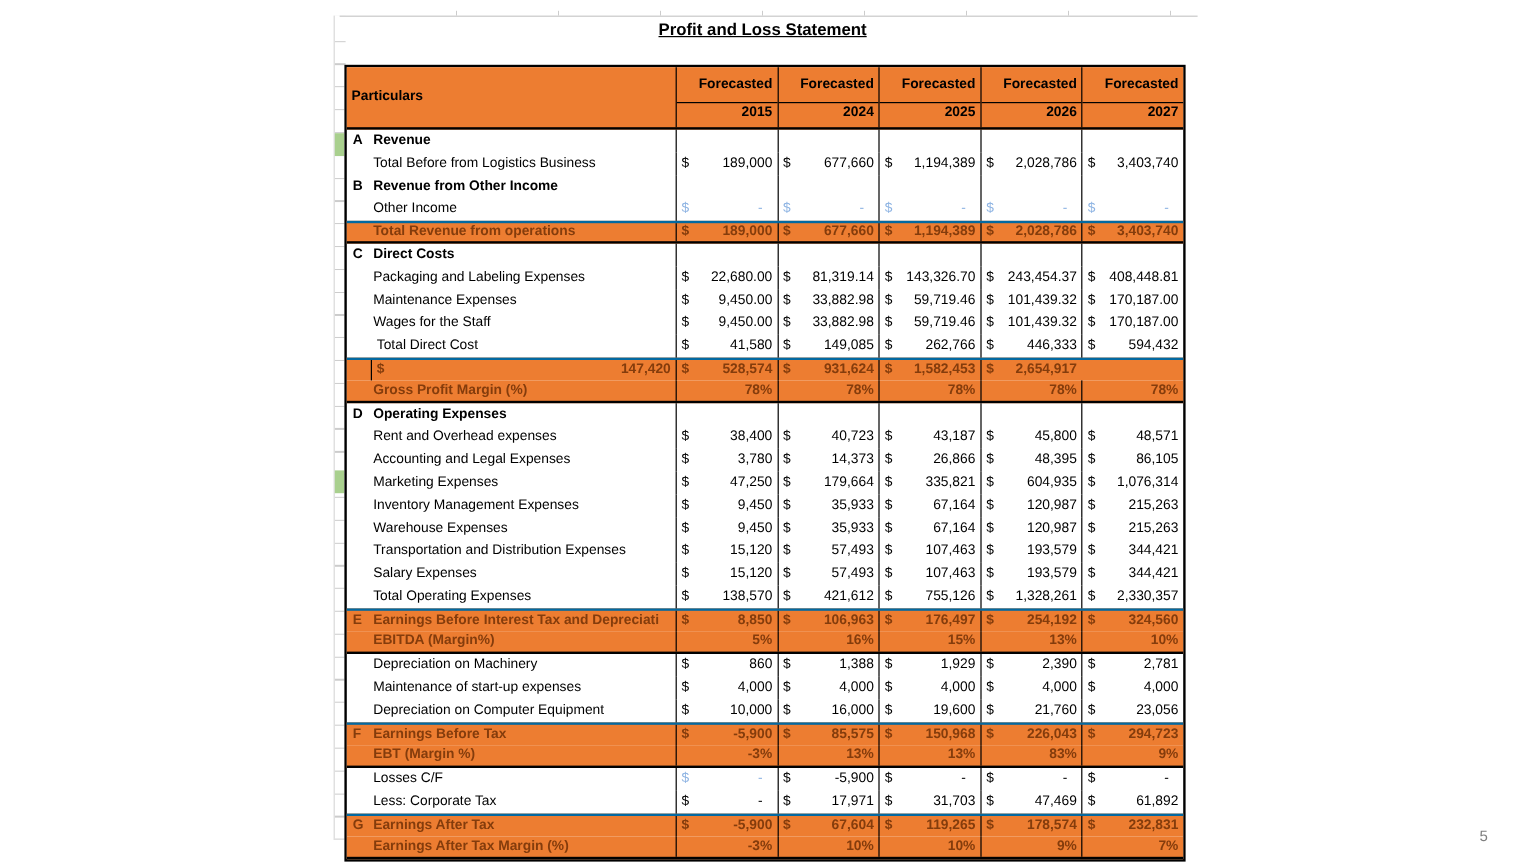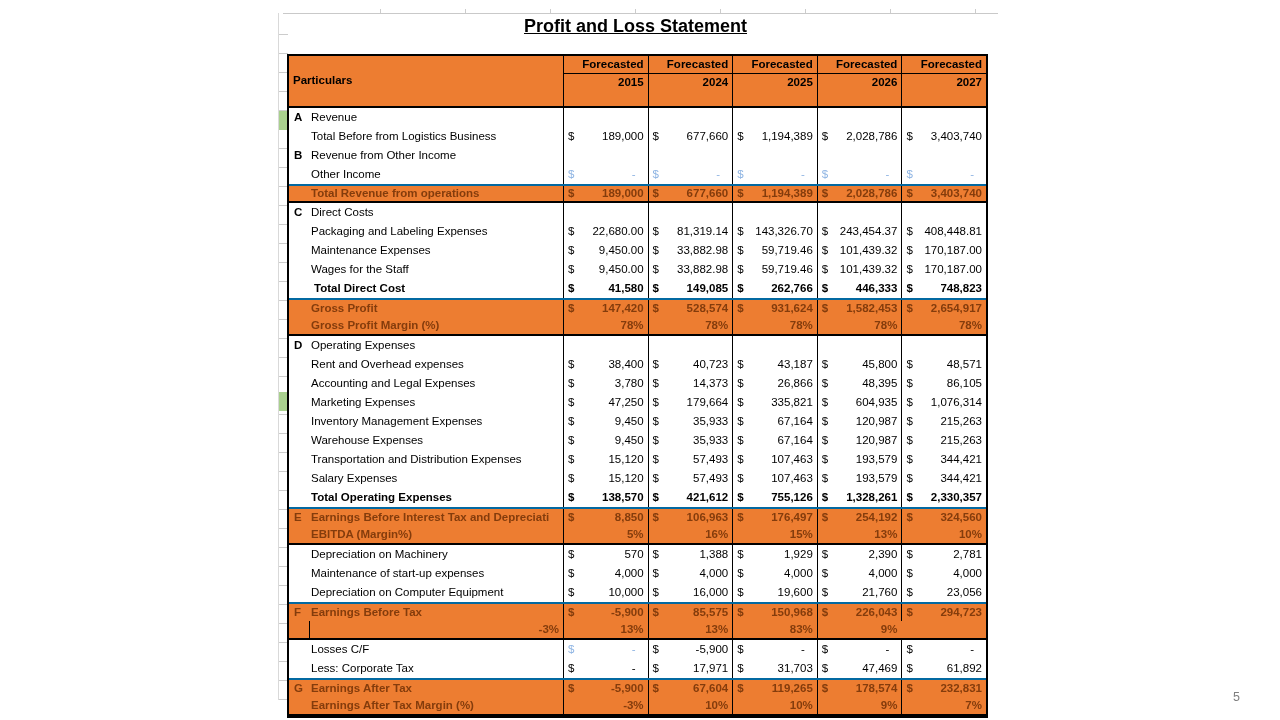--- a/index.html
+++ b/index.html
@@ -13,46 +13,46 @@
     background:repeating-linear-gradient(to right,#cccccc 0px,#cccccc 1px,transparent 1px,transparent 85px);}
   .left-strip{position:absolute;left:278px;top:13px;width:9px;height:687px;
     border-left:1px solid #d9d9d9;
     background:repeating-linear-gradient(to bottom,transparent 0px,transparent 18px,#cccccc 18px,#cccccc 19px);
     background-position:0 3px;}
   .green-cell{position:absolute;left:279px;width:8px;height:19px;background:#a9d08e;}
   .green-cell.g1{top:111px;}
   .green-cell.g2{top:392px;}
 
   .slide-title{position:absolute;left:287px;top:16px;width:697px;text-align:center;
-    font-size:18px;font-weight:bold;}
+    font-size:14px;font-weight:bold;}
   .slide-title span{text-decoration:underline;}
 
   .pnl-table{position:absolute;left:287px;top:54px;width:697px;border:2px solid #000;background:#fff;
     font-size:11.5px;line-height:1;}
 
   
   .thead{display:grid;grid-template-columns:274px repeat(5,1fr);background:#ed7d31;border-bottom:2px solid #000;}
   .th-part{display:flex;align-items:center;padding-left:4px;font-weight:bold;height:50px;box-sizing:border-box;text-align:center;}
   .th-col{display:flex;flex-direction:column;border-left:1px solid #000;box-sizing:border-box;}
-  .th-fc{height:18px;display:flex;align-items:center;justify-content:flex-end;padding-right:4px;
+  .th-fc{height:30px;display:flex;align-items:center;justify-content:flex-end;padding-right:4px;
     font-weight:bold;border-bottom:1px solid #000;box-sizing:border-box;}
   .th-yr{height:18px;display:flex;align-items:center;justify-content:flex-end;padding-right:4px;
     font-weight:bold;box-sizing:border-box;}
 
   
   .tbody .row{display:grid;grid-template-columns:20px 254px repeat(5,1fr);height:19px;box-sizing:border-box;}
   .c-letter{display:flex;align-items:center;padding-left:5px;font-weight:bold;overflow:hidden;}
   .c-label{display:flex;align-items:center;padding-left:2px;white-space:nowrap;overflow:hidden;}
   .c-label.indent{padding-left:5px;}
   .c-val{display:flex;align-items:center;justify-content:space-between;padding:0 4px;
     border-left:1px solid #000;box-sizing:border-box;overflow:hidden;}
   .c-val.pct{justify-content:flex-end;padding-left:12px;}
   .num.dash{margin-right:8px;}
-  .section .c-label{font-weight:normal;}
-  .total .c-label,.total .c-val{font-weight:bold;}
+  .section .c-label{font-weight:bold;}
+  .total .c-label,.total .c-val{font-weight:normal;}
   .blue .cur,.blue .num{color:#8eb4e3;}
   .hl{background:#ed7d31;color:#843c0c;font-weight:bold;}
   .hl-top{border-top:2px solid #0369a1;}
   .hl-bot{border-bottom:2px solid #000;}
 
   .page-number{position:absolute;left:1233px;top:690px;font-size:12.5px;color:#7f7f7f;}
 </style>
 </head>
 <body>
 
@@ -276,26 +276,25 @@
         <div class="c-val">
           <span class="cur">$</span>
           <span class="num">262,766</span>
         </div>
         <div class="c-val">
           <span class="cur">$</span>
           <span class="num">446,333</span>
         </div>
         <div class="c-val">
           <span class="cur">$</span>
-          <span class="num">748,823</span>
+          <span class="num">594,432</span>
         </div>
       </div>
       <div class="row hl hl-top">
         <div class="c-letter"></div>
-        <div class="c-label">Gross Profit</div>
         <div class="c-val">
           <span class="cur">$</span>
           <span class="num">147,420</span>
         </div>
         <div class="c-val">
           <span class="cur">$</span>
           <span class="num">528,574</span>
         </div>
         <div class="c-val">
           <span class="cur">$</span>
@@ -571,21 +570,21 @@
         </div>
         <div class="c-val pct">
           <span class="num">10%</span>
         </div>
       </div>
       <div class="row item">
         <div class="c-letter"></div>
         <div class="c-label">Depreciation on Machinery</div>
         <div class="c-val">
           <span class="cur">$</span>
-          <span class="num">570</span>
+          <span class="num">860</span>
         </div>
         <div class="c-val">
           <span class="cur">$</span>
           <span class="num">1,388</span>
         </div>
         <div class="c-val">
           <span class="cur">$</span>
           <span class="num">1,929</span>
         </div>
         <div class="c-val">
@@ -664,20 +663,21 @@
           <span class="cur">$</span>
           <span class="num">226,043</span>
         </div>
         <div class="c-val">
           <span class="cur">$</span>
           <span class="num">294,723</span>
         </div>
       </div>
       <div class="row hl hl-bot">
         <div class="c-letter"></div>
+        <div class="c-label">EBT (Margin %)</div>
         <div class="c-val pct">
           <span class="num">-3%</span>
         </div>
         <div class="c-val pct">
           <span class="num">13%</span>
         </div>
         <div class="c-val pct">
           <span class="num">13%</span>
         </div>
         <div class="c-val pct">

